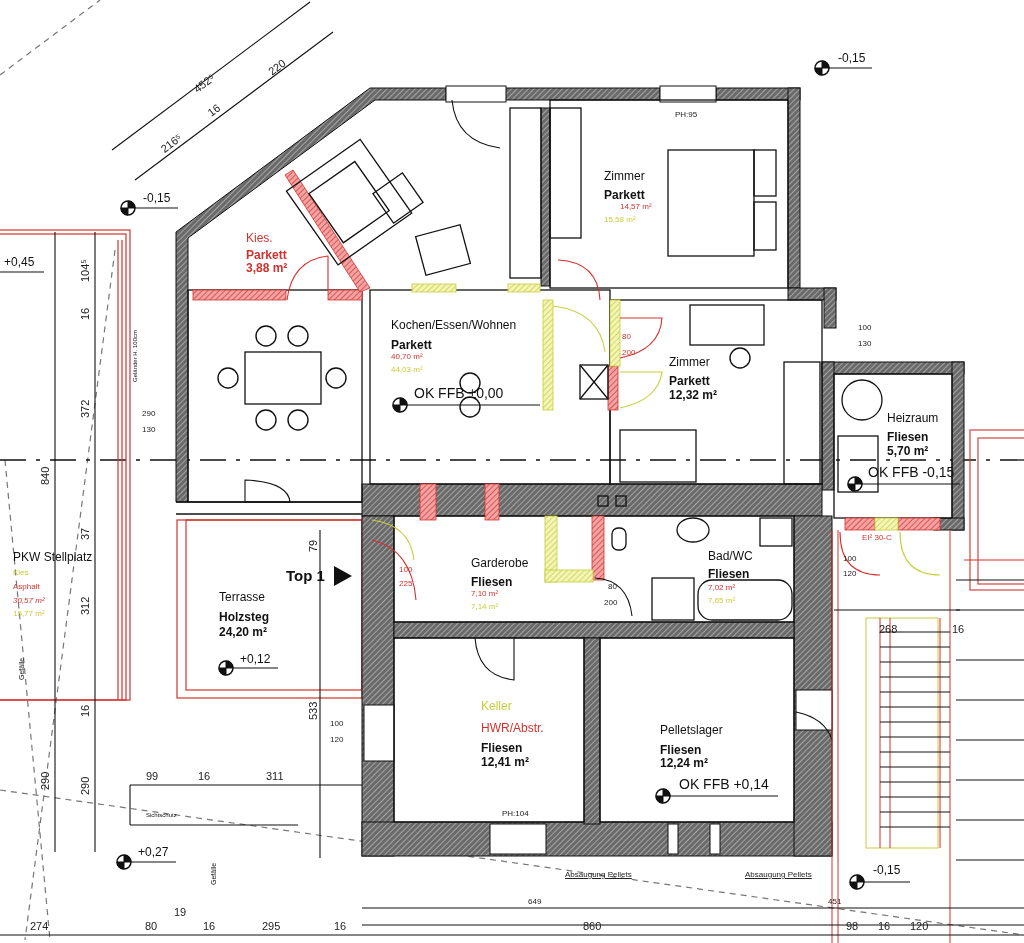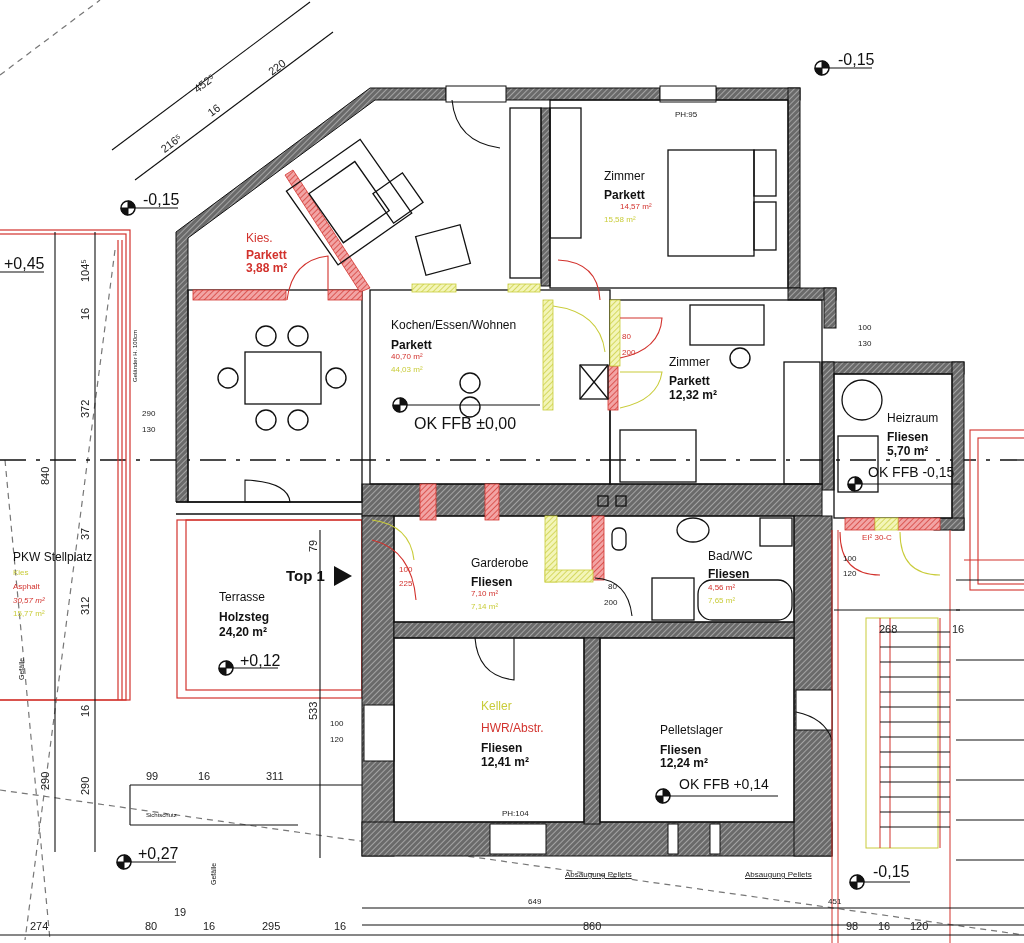--- a/index.html
+++ b/index.html
@@ -5,21 +5,21 @@
   html,body{margin:0;padding:0;background:#fff;}
   body{width:1024px;height:943px;overflow:hidden;position:relative;font-family:"Liberation Sans",sans-serif;}
   #plan{position:absolute;left:0;top:0;width:1024px;height:943px;}
   .lbl{position:absolute;white-space:nowrap;line-height:1;color:#111;}
   .room-name{font-size:12px;}
   .floor{font-size:12px;font-weight:bold;}
   .area-red{font-size:8px;color:#d2322d;}
   .area-yel{font-size:8px;color:#c9cc3a;}
   .dim{font-size:11px;color:#222;}
   .dim-s{font-size:8px;color:#222;}
-  .level{font-size:16px;}
+  .level{font-size:12px;}
   .vert{transform-origin:left top;transform:rotate(-90deg);}
   .red{color:#d2322d;}
   .yel{color:#c9cc3a;}
 </style>
 </head>
 <body>
 
 <svg id="plan" viewBox="0 0 1024 943" xmlns="http://www.w3.org/2000/svg">
   <defs>
     <pattern id="hatch" width="4" height="4" patternUnits="userSpaceOnUse" patternTransform="rotate(45)">
@@ -301,21 +301,21 @@
 <div class="lbl floor" style="left:887px;top:431px;">Fliesen</div>
 <div class="lbl floor" style="left:887px;top:445px;">5,70 m²</div>
 
 <div class="lbl room-name" style="left:471px;top:557px;">Garderobe</div>
 <div class="lbl floor" style="left:471px;top:576px;">Fliesen</div>
 <div class="lbl area-red" style="left:471px;top:590px;">7,10 m²</div>
 <div class="lbl area-yel" style="left:471px;top:603px;">7,14 m²</div>
 
 <div class="lbl room-name" style="left:708px;top:550px;">Bad/WC</div>
 <div class="lbl floor" style="left:708px;top:568px;">Fliesen</div>
-<div class="lbl area-red" style="left:708px;top:584px;">4,56 m²</div>
+<div class="lbl area-red" style="left:708px;top:584px;">7,02 m²</div>
 <div class="lbl area-yel" style="left:708px;top:597px;">7,65 m²</div>
 
 <div class="lbl room-name yel" style="left:481px;top:700px;">Keller</div>
 <div class="lbl room-name red" style="left:481px;top:722px;">HWR/Abstr.</div>
 <div class="lbl floor" style="left:481px;top:742px;">Fliesen</div>
 <div class="lbl floor" style="left:481px;top:756px;">12,41 m²</div>
 
 <div class="lbl room-name" style="left:660px;top:724px;">Pelletslager</div>
 <div class="lbl floor" style="left:660px;top:744px;">Fliesen</div>
 <div class="lbl floor" style="left:660px;top:757px;">12,24 m²</div>
@@ -323,21 +323,21 @@
 <div class="lbl room-name" style="left:219px;top:591px;">Terrasse</div>
 <div class="lbl floor" style="left:219px;top:611px;">Holzsteg</div>
 <div class="lbl floor" style="left:219px;top:626px;">24,20 m²</div>
 
 <div class="lbl room-name" style="left:13px;top:551px;">PKW Stellplatz</div>
 <div class="lbl area-yel" style="left:13px;top:569px;">Kies</div>
 <div class="lbl area-red" style="left:13px;top:583px;">Asphalt</div>
 <div class="lbl area-red" style="left:13px;top:597px;font-style:italic;">30,57 m²</div>
 <div class="lbl area-yel" style="left:13px;top:610px;">15,77 m²</div>
 
-<div class="lbl level" style="left:414px;top:386px;font-size:16px;margin-top:30px;">OK FFB ±0,00</div>
+<div class="lbl level" style="left:414px;top:386px;font-size:14px;">OK FFB ±0,00</div>
 <div class="lbl level" style="left:868px;top:465px;font-size:14px;">OK FFB -0,15</div>
 <div class="lbl level" style="left:679px;top:777px;font-size:14px;">OK FFB +0,14</div>
 <div class="lbl level" style="left:143px;top:192px;">-0,15</div>
 <div class="lbl level" style="left:838px;top:52px;">-0,15</div>
 <div class="lbl level" style="left:4px;top:256px;">+0,45</div>
 <div class="lbl level" style="left:240px;top:653px;">+0,12</div>
 <div class="lbl level" style="left:138px;top:846px;">+0,27</div>
 <div class="lbl level" style="left:873px;top:864px;">-0,15</div>
 
 <div class="lbl" style="left:286px;top:568px;font-size:15px;font-weight:bold;">Top 1</div>

